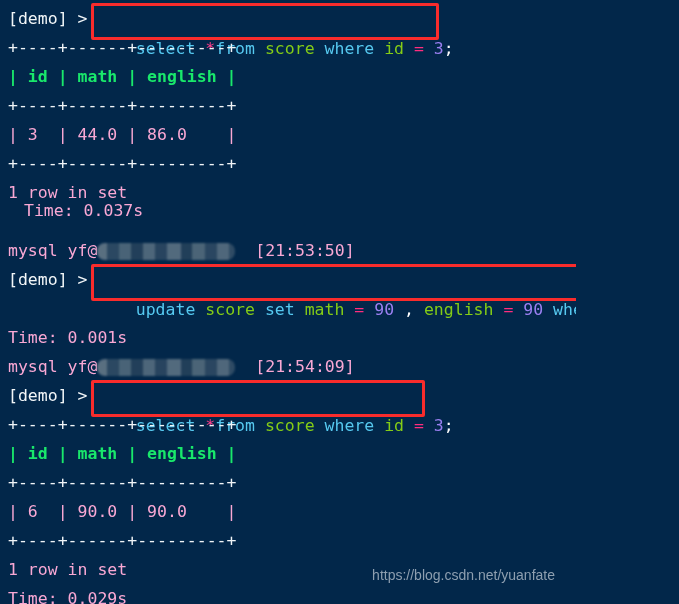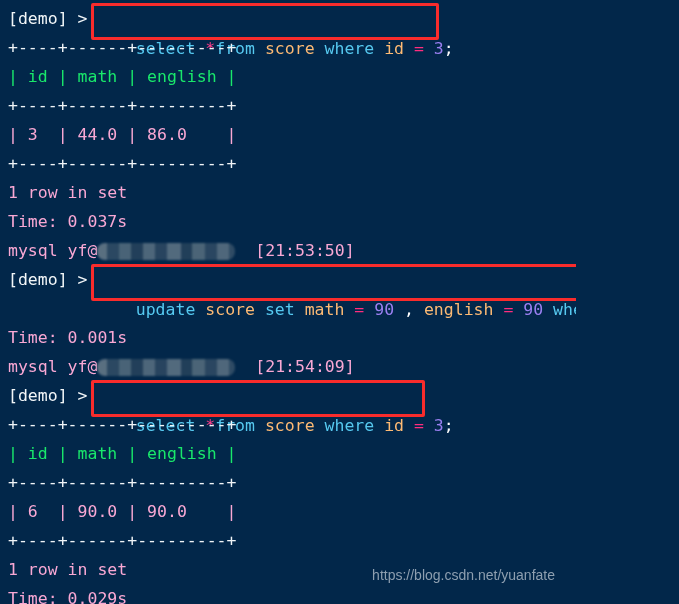--- a/index.html
+++ b/index.html
@@ -23,27 +23,27 @@
   .line {
     position: absolute;
     left: 8px;
     white-space: pre;
     height: 30px;
     line-height: 30px;
   }
   
   .kw      { color: #56c9f0; margin-top: 16px; }   
   .star    { color: #ff3d8b; }   
-  .ident   { color: #fdba74; }   
+  .ident   { color: #84cc16; }   
   .op      { color: #ff2d7e; }   
   .num     { color: #9a7ff0; }   
   .punct   { color: #ffffff; }   
   .prompt  { color: #f2f6f8; }
   .plain   { color: #f9a8d4; }
-  .colhdr  { color: #19e86b; font-weight: normal; }
+  .colhdr  { color: #19e86b; font-weight: bold; }
   .rule    { color: #f0f4f7; }
 
   
   .hlbox {
     position: absolute;
     border: 3px solid #f92c2c;
     border-radius: 2px;
     box-sizing: border-box;
     pointer-events: none;
   }
@@ -98,21 +98,21 @@
     <span class="kw">select</span><span class="plain"> </span><span class="star">*</span><span class="kw">from</span><span class="plain"> </span><span class="ident">score</span><span class="plain"> </span><span class="kw">where</span><span class="plain"> </span><span class="ident">id</span><span class="plain"> </span><span class="op">=</span><span class="plain"> </span><span class="num">3</span><span class="punct">;</span>
   </div>
   <div class="hlbox" style="left:91px; top:3px; width:348px; height:37px;"></div>
 
   <div class="line rule" style="top:33px;">+----+------+---------+</div>
   <div class="line colhdr" style="top:62px;">| id | math | english |</div>
   <div class="line rule" style="top:91px;">+----+------+---------+</div>
   <div class="line plain" style="top:120px;">| 3  | 44.0 | 86.0    |</div>
   <div class="line rule" style="top:149px;">+----+------+---------+</div>
   <div class="line plain" style="top:178px;">1 row in set</div>
-  <div class="line plain" style="top:207px;">Time: 0.037s</div>
+  <div class="line plain" style="top:196px;margin-left:16px;">Time: 0.037s</div>
 
   <div class="line" style="top:236px;"><span class="plain">mysql yf@</span><span class="mask-wrap"><span class="mask"></span></span><span class="plain">  </span><span class="plain">[21:53:50]</span></div>
 
   <div class="line" style="top:265px;"><span class="prompt">[demo] &gt;</span></div>
   <div class="sqlline" style="top:265px; left:96px;">
     <span class="kw">update</span><span class="plain"> </span><span class="ident">score</span><span class="plain"> </span><span class="kw">set</span><span class="plain"> </span><span class="ident">math</span><span class="plain"> </span><span class="op">=</span><span class="plain"> </span><span class="num">90</span><span class="plain"> </span><span class="punct">,</span><span class="plain"> </span><span class="ident">english</span><span class="plain"> </span><span class="op">=</span><span class="plain"> </span><span class="num">90</span><span class="plain"> </span><span class="kw">where</span><span class="plain"> </span><span class="ident">id</span><span class="plain"> </span><span class="op">=</span><span class="plain"> </span><span class="num">3</span><span class="punct">;</span>
   </div>
   <div class="hlbox" style="left:91px; top:264px; width:578px; height:37px;"></div>
 
   <div class="line plain" style="top:323px;">Time: 0.001s</div>

